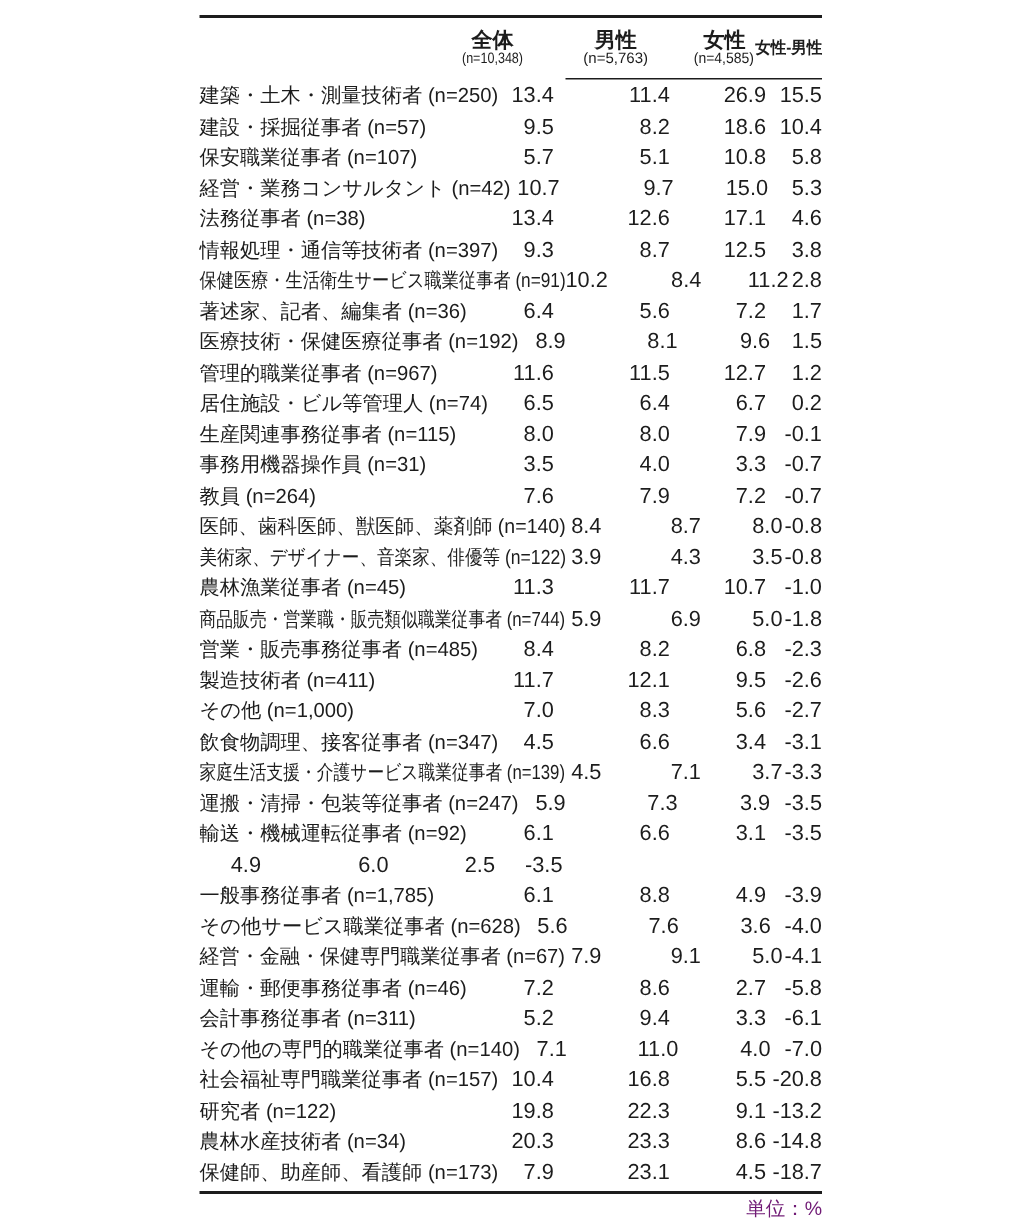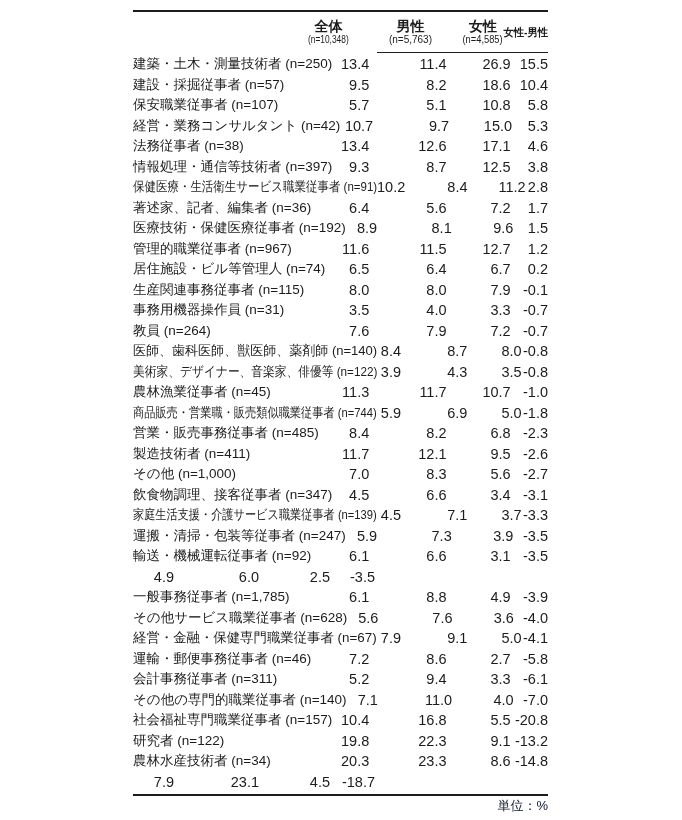--- a/index.html
+++ b/index.html
@@ -28,21 +28,21 @@
   .w0 { width:41px; } .w1 { width:45px;margin-left:40px; } .w2 { width:40px;margin-left:31px; } .w3 { width:45px;text-align:center; }
   .tbody { padding:1px 0 2px 0; }
   .row { display:flex; align-items:center; height:20.5px; }
   .cell { overflow:visible; }
   .cell.name { width:244px; font-size:13.5px; white-space:nowrap; }
   .cell.name .fit, .col-head .fit { display:inline-block; transform-origin:left center; white-space:nowrap; }
   .col-head .fit { transform-origin:center center; }
   .cell.val { font-size:14.5px; text-align:right; white-space:nowrap; }
   .unit-note {
     position:absolute; left:133px; width:415px; top:797px;
-    text-align:right; font-size:13px; color:#0f172a;
+    text-align:right; font-size:13px; color:#701a75;
   }
 </style>
 </head>
 <body>
 
 <div class="page">
   <div class="table-wrap">
     <div class="thead">
       <div class="name-head"></div>
       <div class="col-head w0">
@@ -301,20 +301,21 @@
           <div class="cell val w3">-13.2</div>
         </div>
         <div class="row">
           <div class="cell name"><span class="fit">農林水産技術者 (n=34)</span></div>
           <div class="cell val w0">20.3</div>
           <div class="cell val w1">23.3</div>
           <div class="cell val w2">8.6</div>
           <div class="cell val w3">-14.8</div>
         </div>
         <div class="row">
+          <div class="cell name"><span class="fit">保健師、助産師、看護師 (n=173)</span></div>
           <div class="cell val w0">7.9</div>
           <div class="cell val w1">23.1</div>
           <div class="cell val w2">4.5</div>
           <div class="cell val w3">-18.7</div>
         </div>
       </div>
   </div>
   <div class="unit-note">単位：%</div>
 </div>
 

